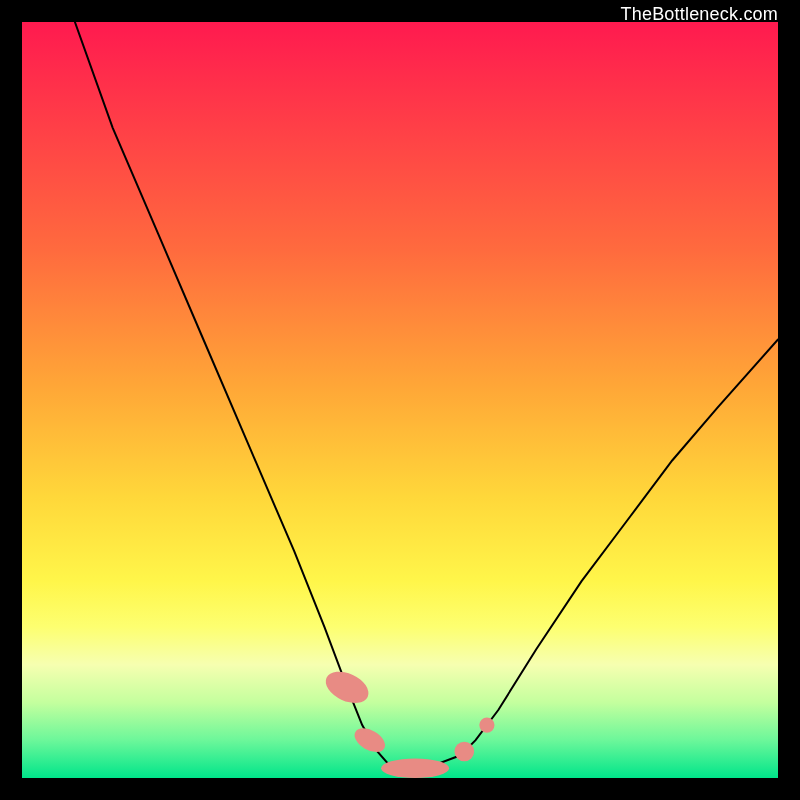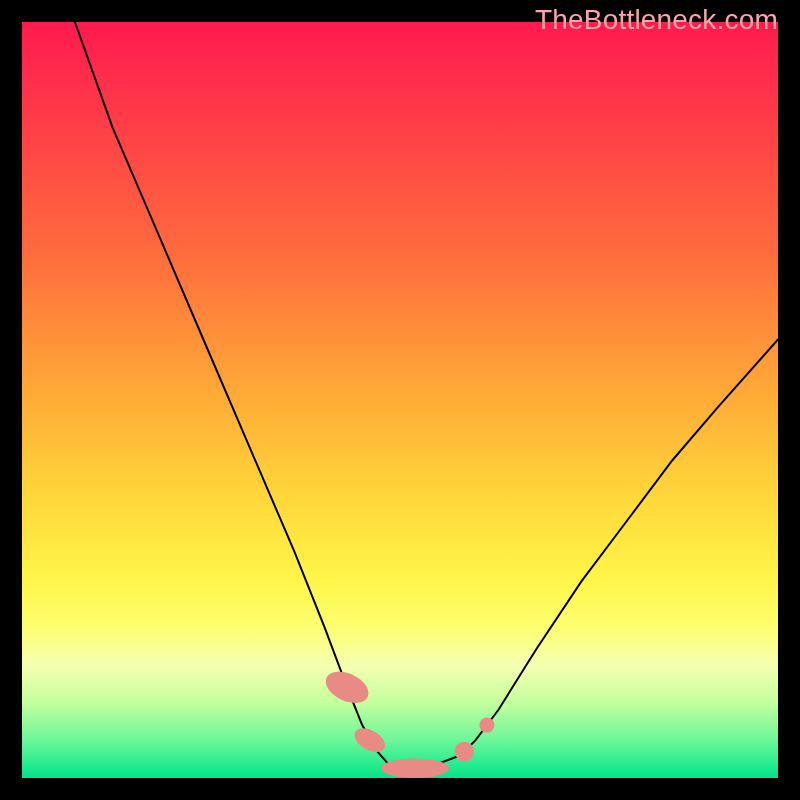--- a/index.html
+++ b/index.html
@@ -38,22 +38,22 @@
       #f6ffb0 85%,
       #c4ff9e 90%,
       #6cf79a 95%,
       #00e58a 100%
     );
   }
   .attribution {
     position: absolute;
     top: 4px;
     right: 22px;
-    color: #fca5a5;
-    font-size: 28px;
+    color: #ffffff;
+    font-size: 18px;
     font-weight: 500;
     letter-spacing: 0.2px;
   }
   svg.curve {
     position: absolute;
     top: 0;
     left: 0;
     width: 756px;
     height: 756px;
   }

